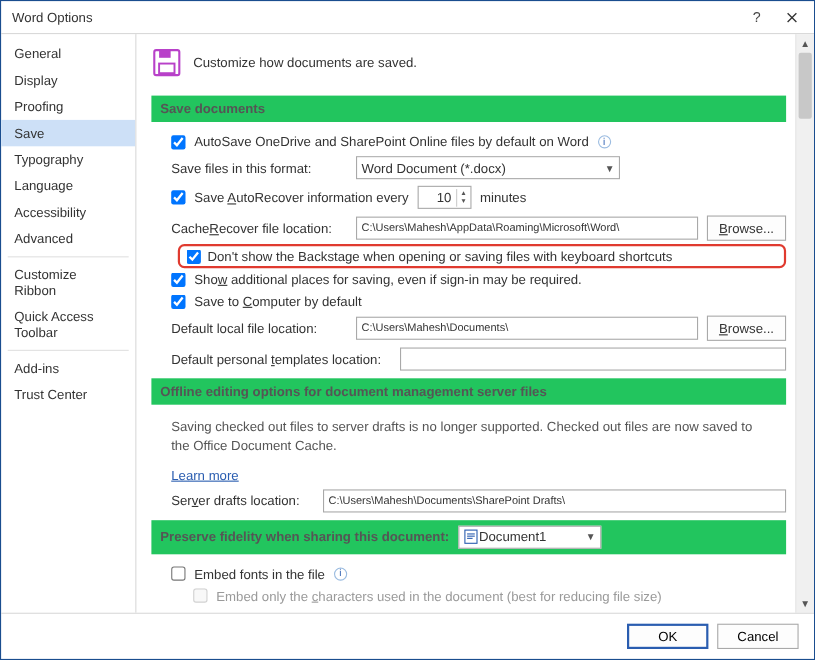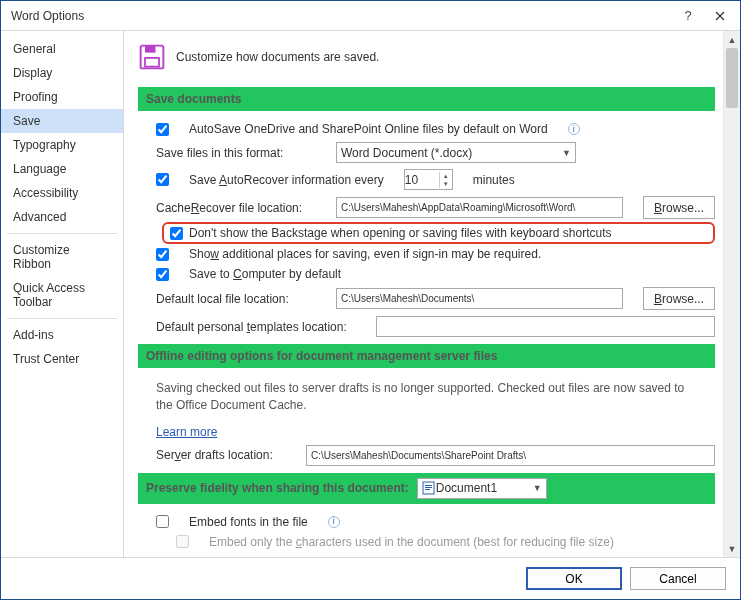--- a/index.html
+++ b/index.html
@@ -39,62 +39,62 @@
   }
   .vscroll .arrow { height: 17px; width: 100%; display:flex; align-items:center; justify-content:center; color:#555; font-size:9px; }
   .vscroll .track { flex:1; width:100%; position:relative; }
   .vscroll .thumb { position:absolute; top:0; left:2px; right:2px; height:60px; background:#c8c8c8; border-radius:2px; }
   .header-row { display:flex; align-items:center; gap:10px; padding: 6px 0 12px 0; }
   .save-ico { width:28px; height:28px; }
   .section-head {
     background: #22c55e; color:#555; font-weight:600;
     padding: 5px 8px; margin: 4px 0 8px 0;
   }
-  .row { display:flex; align-items:center; gap:20px; padding: 3px 0 3px 18px; flex-wrap: nowrap; }
+  .row { display:flex; align-items:center; gap:8px; padding: 3px 0 3px 18px; flex-wrap: nowrap; }
   .row.indent2 { padding-left: 38px; }
   .chk { width:13px; height:13px; margin:0; flex:0 0 auto; }
   .lbl { white-space: nowrap; }
   .info { color:#2a5db0; border:1px solid #9abbe0; border-radius:50%; width:12px; height:12px; display:inline-flex; align-items:center; justify-content:center; font-size:9px; line-height:1; }
   .sel-box {
     border:1px solid #a9a9a9; background:#fff; height:21px;
     display:flex; align-items:center; padding: 0 4px; font-size:12px;
     position:relative; min-width: 60px;
   }
   .sel-box .caret { margin-left:auto; font-size:9px; color:#555; }
   .txt-box {
     border:1px solid #a9a9a9; background:#fff; height:21px;
     padding: 0 4px; font-size:10px; display:flex; align-items:center;
     overflow:hidden; white-space:nowrap;
   }
   .spin {
     display:flex; align-items:center; border:1px solid #a9a9a9; height:21px;
     background:#fff;
   }
-  .spin .val { width:34px; padding-right:4px; }
+  .spin .val { width:34px; text-align:right; padding-right:4px; }
   .spin .btns { display:flex; flex-direction:column; border-left:1px solid #ccc; }
   .spin .btns div { font-size:6px; line-height:1; padding:1px 3px; color:#555; }
   .btn {
     border:1px solid #a9a9a9; background:#fdfdfd; height:23px;
     padding: 0 10px; font-size:12px; display:flex; align-items:center;
     white-space: nowrap;
   }
   .link { color:#2a5db0; text-decoration: underline; cursor: pointer; }
   .hl {
     border: 2px solid #e03a2f; border-radius: 6px;
     padding: 2px 6px; margin-left: 24px; display:flex; align-items:center; gap:6px;
   }
   .muted { color:#9a9a9a; }
   .para { padding: 4px 18px 8px 18px; color:#555; line-height:1.4; }
   .grid-label { min-width: 160px; white-space:nowrap; }
   .footer {
     height: 42px; border-top:1px solid #d9d9d9;
     display:flex; align-items:center; justify-content:flex-end;
     gap:8px; padding: 0 14px;
   }
-  .footer .btn { width:96px; justify-content:center; }
+  .footer .btn { width:74px; justify-content:center; }
   .footer .btn.primary { border:2px solid #2a5db0; }
   u { text-decoration: underline; }
   .doc-ico { width:14px; height:14px; display:inline-flex; align-items:center; justify-content:center; }
 </style>
 </head>
 <body>
 
 <div class="window">
   <div class="titlebar">
     <span>Word Options</span>

